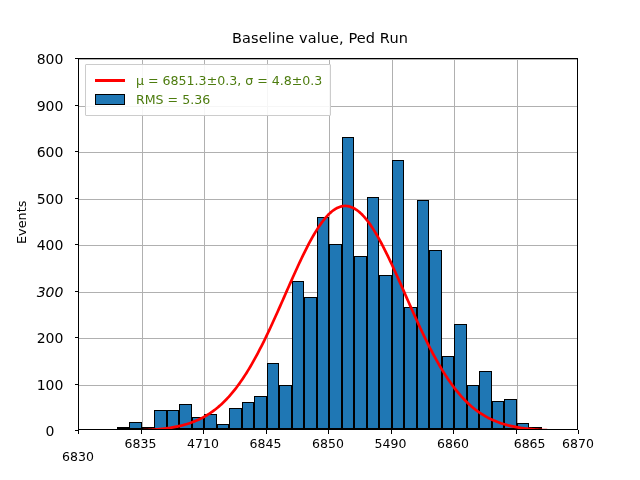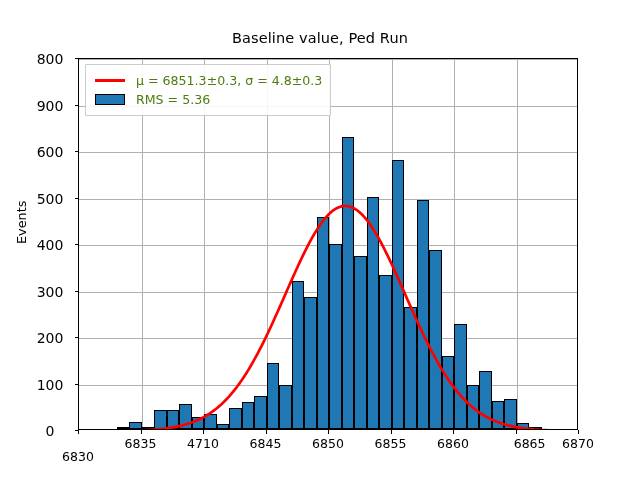--- a/index.html
+++ b/index.html
@@ -224,21 +224,21 @@
       </div>
   </div>
 
   <div id="y-ticks">
       <div class="ytick-label" style="left: 30px; top: 424px;">0</div>
       <div class="ytick-mark" style="left: 74.5px; top: 430px;"></div>
       <div class="ytick-label" style="left: 30px; top: 377.5px;">100</div>
       <div class="ytick-mark" style="left: 74.5px; top: 383.5px;"></div>
       <div class="ytick-label" style="left: 30px; top: 331px;">200</div>
       <div class="ytick-mark" style="left: 74.5px; top: 337px;"></div>
-      <div class="ytick-label" style="left: 30px; top: 284.5px;">300</div>
+      <div class="ytick-label" style="left: 30px; top: 284.5px; font-style: italic;">300</div>
       <div class="ytick-mark" style="left: 74.5px; top: 290.5px;"></div>
       <div class="ytick-label" style="left: 30px; top: 238px;">400</div>
       <div class="ytick-mark" style="left: 74.5px; top: 244px;"></div>
       <div class="ytick-label" style="left: 30px; top: 191.5px;">500</div>
       <div class="ytick-mark" style="left: 74.5px; top: 197.5px;"></div>
       <div class="ytick-label" style="left: 30px; top: 145px;">600</div>
       <div class="ytick-mark" style="left: 74.5px; top: 151px;"></div>
       <div class="ytick-label" style="left: 30px; top: 98.5px;">900</div>
       <div class="ytick-mark" style="left: 74.5px; top: 104.5px;"></div>
       <div class="ytick-label" style="left: 30px; top: 52px;">800</div>
@@ -248,21 +248,21 @@
       <div class="xtick-label" style="left: 78px; top: 451px;">6830</div>
       <div class="xtick-mark" style="left: 78px; top: 430px;"></div>
       <div class="xtick-label" style="left: 140.5px; top: 438px;">6835</div>
       <div class="xtick-mark" style="left: 140.5px; top: 430px;"></div>
       <div class="xtick-label" style="left: 203px; top: 438px;">4710</div>
       <div class="xtick-mark" style="left: 203px; top: 430px;"></div>
       <div class="xtick-label" style="left: 265.5px; top: 438px;">6845</div>
       <div class="xtick-mark" style="left: 265.5px; top: 430px;"></div>
       <div class="xtick-label" style="left: 328px; top: 438px;">6850</div>
       <div class="xtick-mark" style="left: 328px; top: 430px;"></div>
-      <div class="xtick-label" style="left: 390.5px; top: 438px;">6855</div>
+      <div class="xtick-label" style="left: 390.5px; top: 438px;">5490</div>
       <div class="xtick-mark" style="left: 390.5px; top: 430px;"></div>
       <div class="xtick-label" style="left: 453px; top: 438px;">6860</div>
       <div class="xtick-mark" style="left: 453px; top: 430px;"></div>
       <div class="xtick-label" style="left: 515.5px; top: 438px; text-align: right;">6865</div>
       <div class="xtick-mark" style="left: 515.5px; top: 430px;"></div>
       <div class="xtick-label" style="left: 578px; top: 438px;">6870</div>
       <div class="xtick-mark" style="left: 578px; top: 430px;"></div>
     </div>
 
   <div id="ylabel">Events</div>

